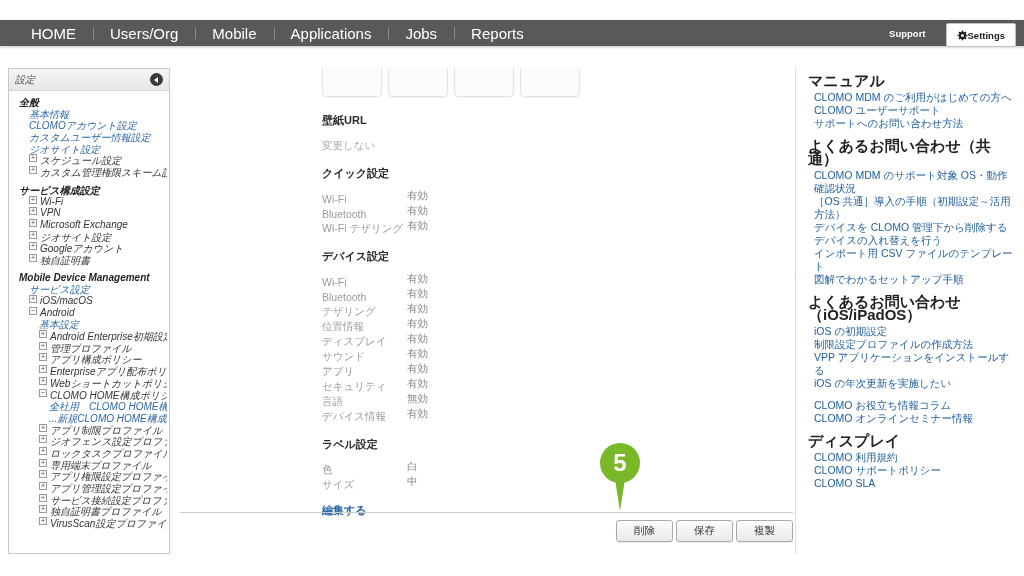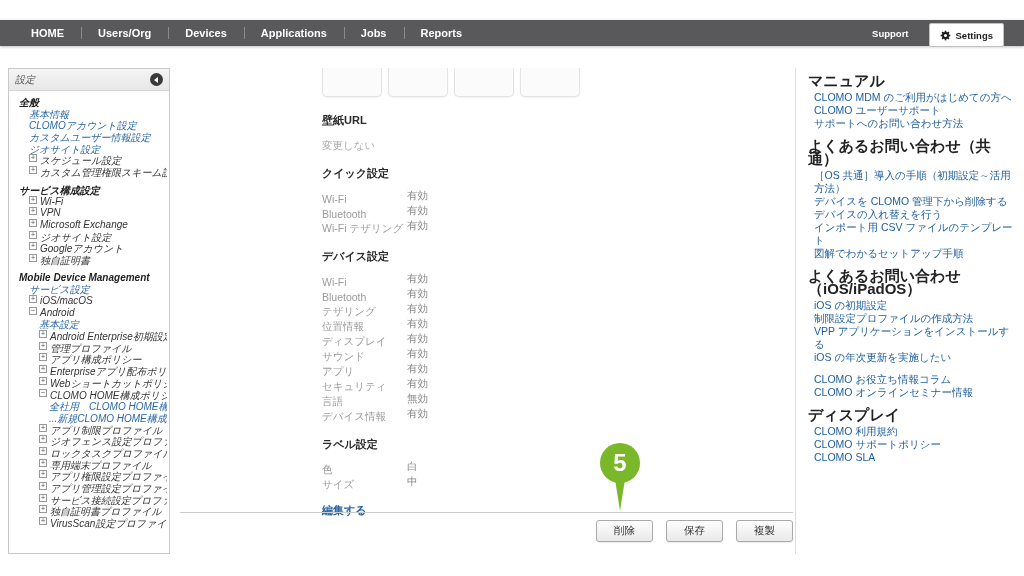--- a/index.html
+++ b/index.html
@@ -2,25 +2,25 @@
 <html><head>
 <meta charset="utf-8">
 <style>
   html,body{margin:0;padding:0;background:#fff;}
   body{font-family:"Liberation Sans","DejaVu Sans",sans-serif;}
   .stage{position:relative;width:1024px;height:576px;overflow:hidden;background:#fff;}
 
   
   .navbar{position:absolute;left:0;top:20px;width:1024px;height:26px;background:#59595b;display:flex;align-items:center;box-shadow:0 1px 3px rgba(0,0,0,.25);}
   .nav-items{display:flex;align-items:center;height:100%;margin-left:14px;}
-  .nav-item{color:#fff;font-size:11px;font-weight:bold;padding:0 17px;height:100%;display:flex;align-items:center;position:relative;cursor:pointer;white-space:nowrap;}
+  .nav-item{color:#fff;font-size:15px;font-weight:normal;padding:0 17px;height:100%;display:flex;align-items:center;position:relative;cursor:pointer;white-space:nowrap;}
   .nav-item + .nav-item::before{content:'';position:absolute;left:0;top:7px;height:12px;width:1px;background:#8a8a8c;}
   .nav-right{margin-left:auto;display:flex;align-items:center;height:100%;}
   .support{color:#fff;font-size:9.5px;font-weight:bold;padding:0 20px;cursor:pointer;}
-  .settings-tab{background:#fff;border:1px solid #c2c2c2;border-radius:2px;height:22px;display:flex;align-items:center;gap:5px;padding:0 10px;margin-right:20px;font-size:9.5px;font-weight:bold;color:#222;position:relative;top:2px;cursor:pointer;}
+  .settings-tab{background:#fff;border:1px solid #c2c2c2;border-radius:2px;height:22px;display:flex;align-items:center;padding:0 10px;margin-right:8px;font-size:9.5px;font-weight:bold;color:#222;position:relative;top:2px;cursor:pointer;}
 
   
   .sidebar{position:absolute;left:8px;top:68px;width:162px;height:486px;background:#fff;border:1px solid #c8c8c8;box-sizing:border-box;overflow:hidden;font-style:italic;}
   .sidebar-header{height:21px;background:linear-gradient(#f5f5f5,#e7e7e7);border-bottom:1px solid #d5d5d5;display:flex;align-items:center;padding:0 6px;}
   .sidebar-title{font-size:10px;color:#555;}
   .collapse-btn{margin-left:auto;width:13px;height:13px;border-radius:50%;background:#3a3a3a;display:flex;align-items:center;justify-content:center;cursor:pointer;}
   .collapse-arrow{width:0;height:0;border-top:3px solid transparent;border-bottom:3px solid transparent;border-right:4px solid #fff;margin-right:1px;}
   .tree{padding:5px 2px 0 2px;}
   .tree-item{height:11.7px;display:flex;align-items:flex-start;font-size:10px;color:#333;white-space:nowrap;overflow:hidden;}
   .tree-item.group{font-weight:bold;color:#222;margin-top:6px;}
@@ -35,21 +35,21 @@
   .thumb{width:58px;height:28px;background:#fbfbfb;border:1px solid #e3e3e3;border-top:none;border-radius:0 0 5px 5px;box-shadow:0 1px 2px rgba(0,0,0,0.06);}
   .section{margin-top:16px;}
   .section-title{font-size:11px;font-weight:bold;color:#2b2b2b;margin-bottom:7px;}
   .row{display:flex;height:15px;align-items:center;font-size:10.5px;}
   .row .lbl{width:85px;color:#9b9b9b;flex:0 0 auto;margin-top:6px;}
   .row .val{color:#888;}
   .row.plain .lbl{width:auto;color:#aaa;}
   .edit-link{margin-top:14px;font-size:11px;font-weight:bold;color:#2a66a5;cursor:pointer;display:inline-block;}
 
   .divider{position:absolute;left:180px;top:512px;width:613px;height:1px;background:#ccc;}
-  .actions{position:absolute;left:180px;top:520px;width:613px;display:flex;justify-content:flex-end;gap:13px;}
+  .actions{position:absolute;left:180px;top:520px;width:613px;display:flex;justify-content:flex-end;gap:3px;}
   .btn{min-width:57px;height:22px;background:linear-gradient(#fefefe,#e9e9e9);border:1px solid #a9a9a9;border-radius:3px;font-size:10.5px;color:#333;display:flex;align-items:center;justify-content:center;padding:0 10px;cursor:pointer;box-shadow:0 1px 1px rgba(0,0,0,0.08);font-family:inherit;}
 
   
   .badge{position:absolute;left:600px;top:443px;width:40px;height:40px;border-radius:50%;background:var(--badge-color,#7ab829);color:#fff;font-size:24px;font-weight:bold;display:flex;align-items:center;justify-content:center;z-index:5;}
   .badge::after{content:'';position:absolute;left:50%;transform:translateX(-50%);top:30px;width:0;height:0;border-left:6px solid transparent;border-right:6px solid transparent;border-top:38px solid var(--badge-color,#7ab829);z-index:-1;}
 
   
   .vdivider{position:absolute;left:795px;top:68px;width:1px;height:486px;background:#ddd;}
   .help{position:absolute;left:808px;top:74px;width:208px;}
   .help-section{margin-bottom:9px;}
@@ -63,21 +63,21 @@
 
   <div class="navbar">
     <div class="nav-items">
         <div class="nav-item">
           <span>HOME</span>
         </div>
         <div class="nav-item">
           <span>Users/Org</span>
         </div>
         <div class="nav-item">
-          <span>Devices</span>
+          <span>Mobile</span>
         </div>
         <div class="nav-item">
           <span>Applications</span>
         </div>
         <div class="nav-item">
           <span>Jobs</span>
         </div>
         <div class="nav-item">
           <span>Reports</span>
         </div>
@@ -356,20 +356,21 @@
     <div class="help-title">マニュアル</div>
     <div>
             <div class="help-link">CLOMO MDM のご利用がはじめての方へ</div>
             <div class="help-link">CLOMO ユーザーサポート</div>
             <div class="help-link">サポートへのお問い合わせ方法</div>
           </div>
   </div>
         <div class="help-section">
     <div class="help-title">よくあるお問い合わせ（共通）</div>
     <div>
+            <div class="help-link">CLOMO MDM のサポート対象 OS・動作確認状況</div>
             <div class="help-link">［OS 共通］導入の手順（初期設定～活用方法）</div>
             <div class="help-link">デバイスを CLOMO 管理下から削除する</div>
             <div class="help-link">デバイスの入れ替えを行う</div>
             <div class="help-link">インポート用 CSV ファイルのテンプレート</div>
             <div class="help-link">図解でわかるセットアップ手順</div>
           </div>
   </div>
         <div class="help-section">
     <div class="help-title">よくあるお問い合わせ（iOS/iPadOS）</div>
     <div>

